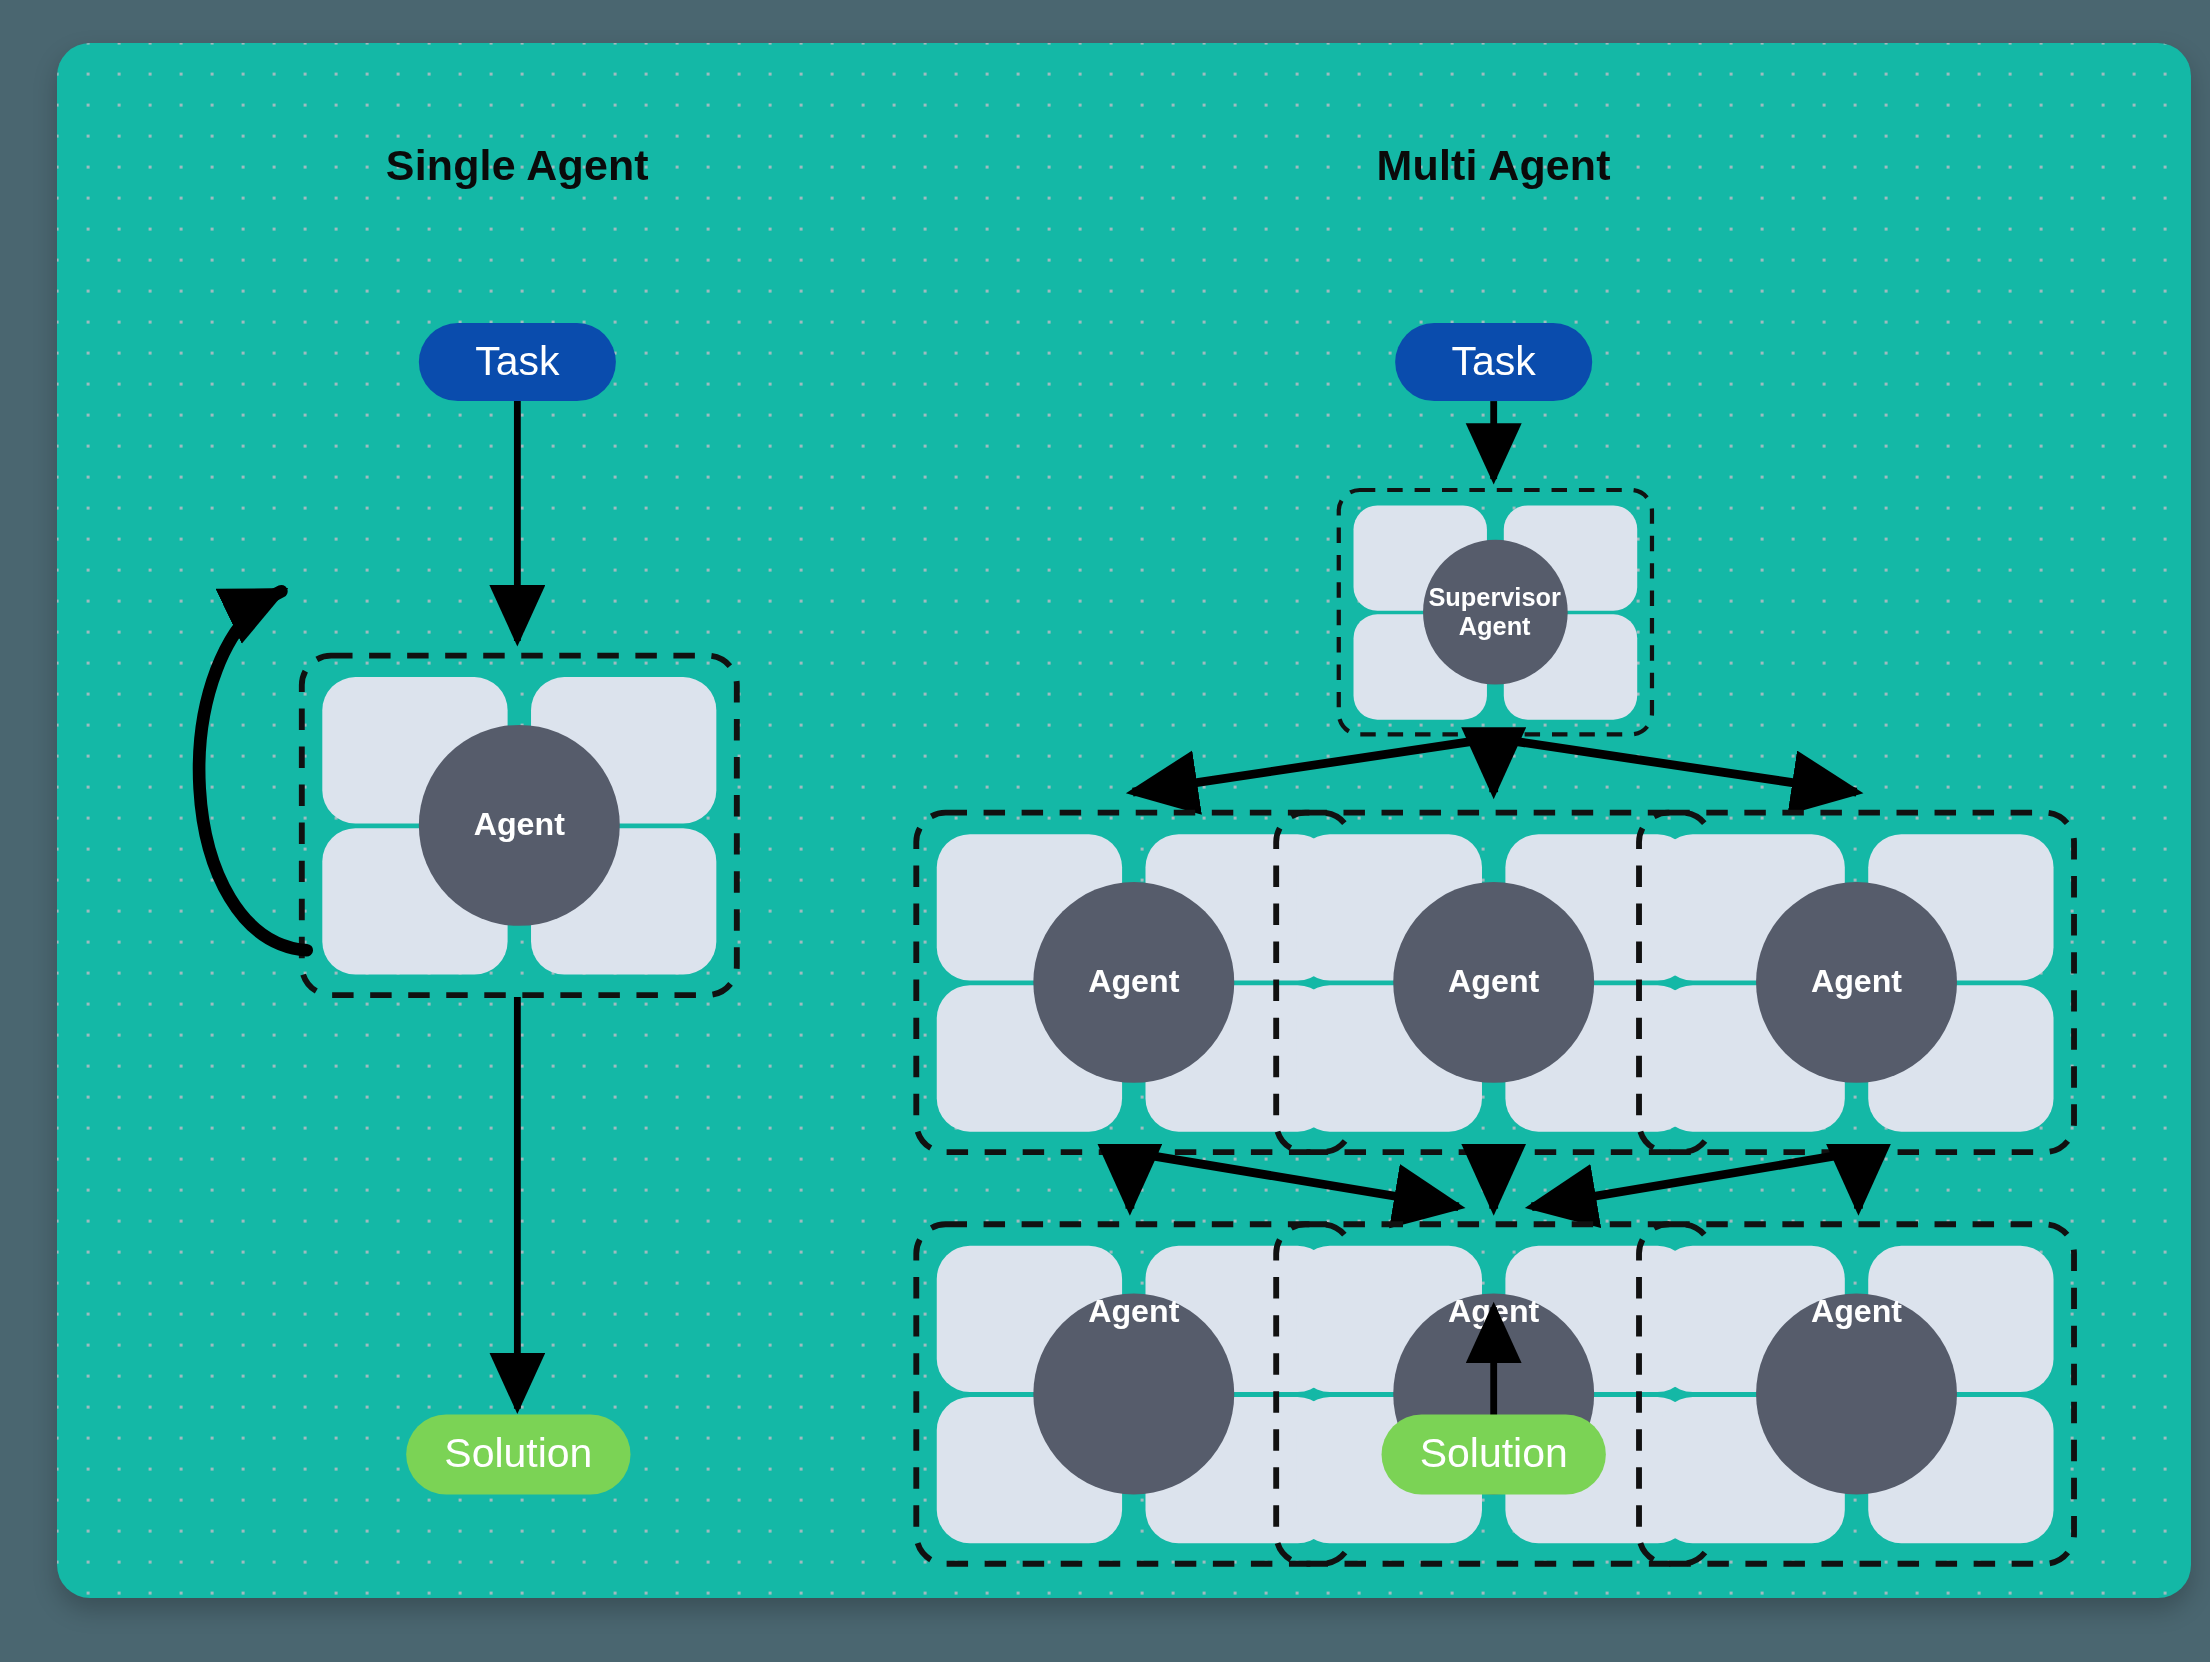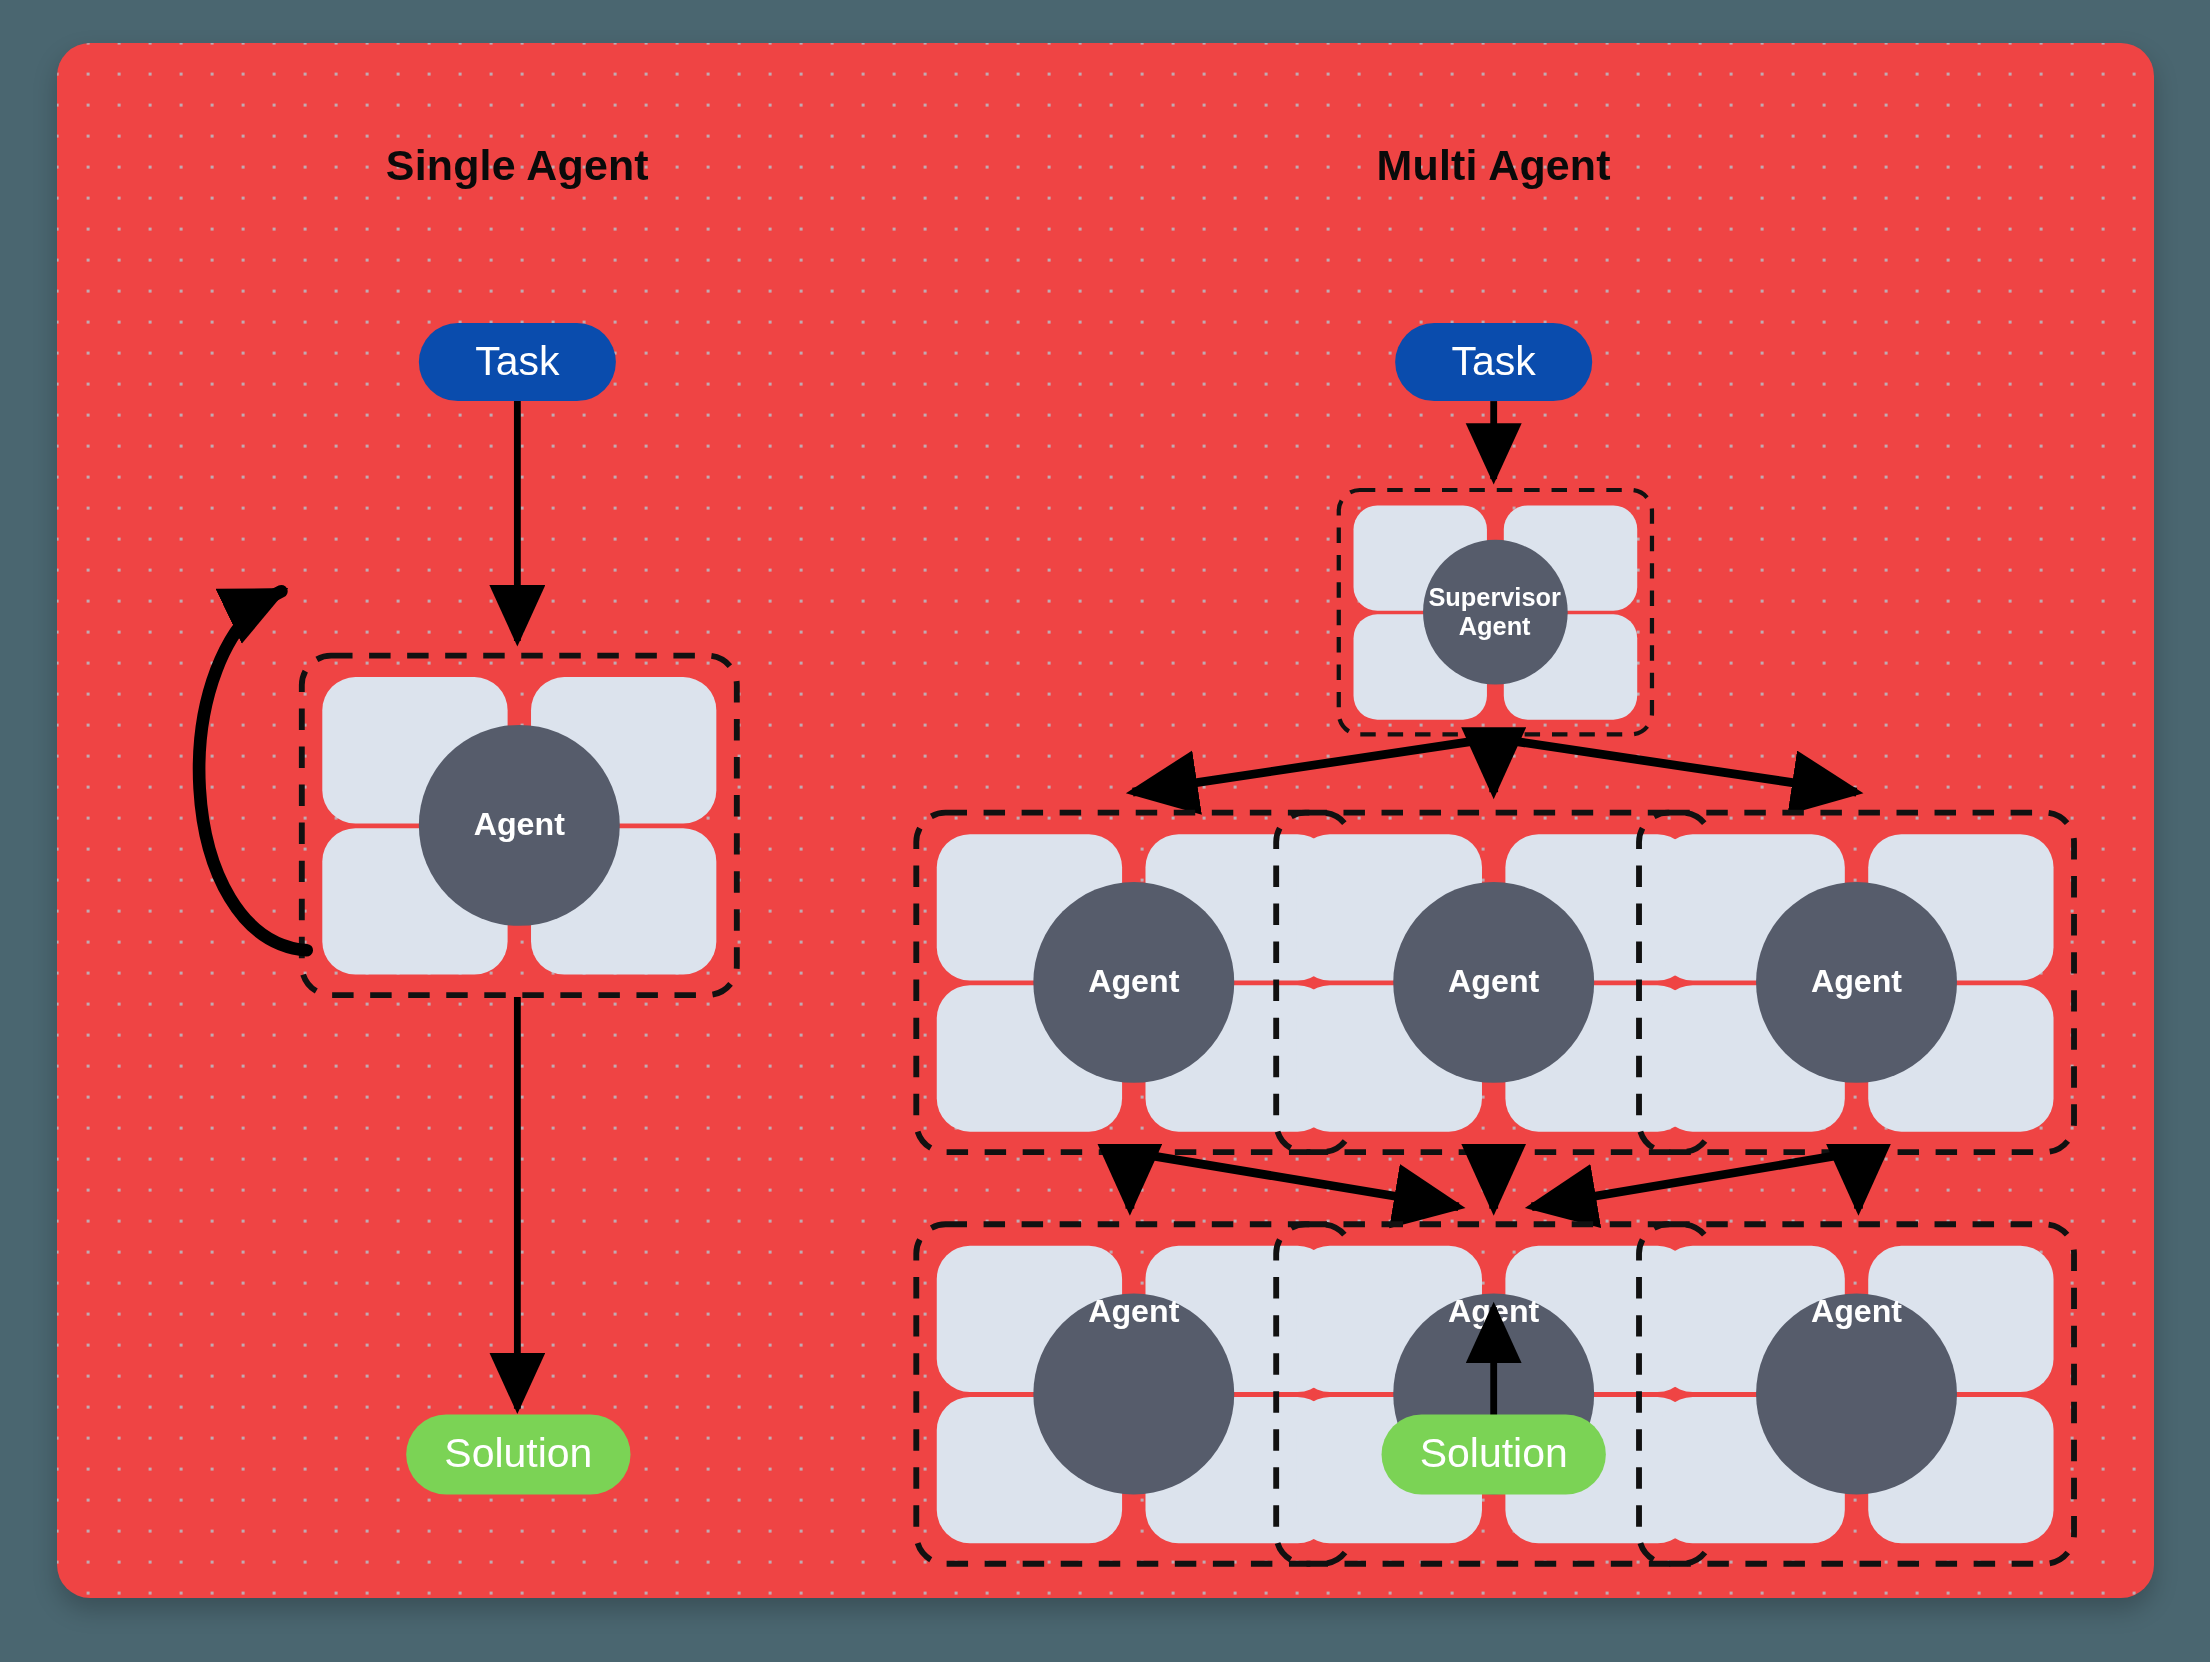--- a/index.html
+++ b/index.html
@@ -17,24 +17,25 @@
     position: relative;
     width: 2211px;
     height: 1663px;
   }
   .card {
     position: absolute;
     left: 57px;
     top: 43px;
     width: 2097px;
     height: 1555px;
-    background: #ef4444;
+    background: #14b8a6;
     border-radius: 33px;
     box-shadow: 0 11.7px 25px rgba(0,0,0,0.22);
     overflow: hidden;
+    padding-left: 37px;
   }
   .dotgrid {
     position: absolute;
     inset: 0;
     background-image: radial-gradient(#b9bcc4 1.6px, transparent 1.7px);
     background-size: 31px 31px;
     background-position: 15.6px 15.6px;
     opacity: 0.85;
   }
   svg.diagram {

